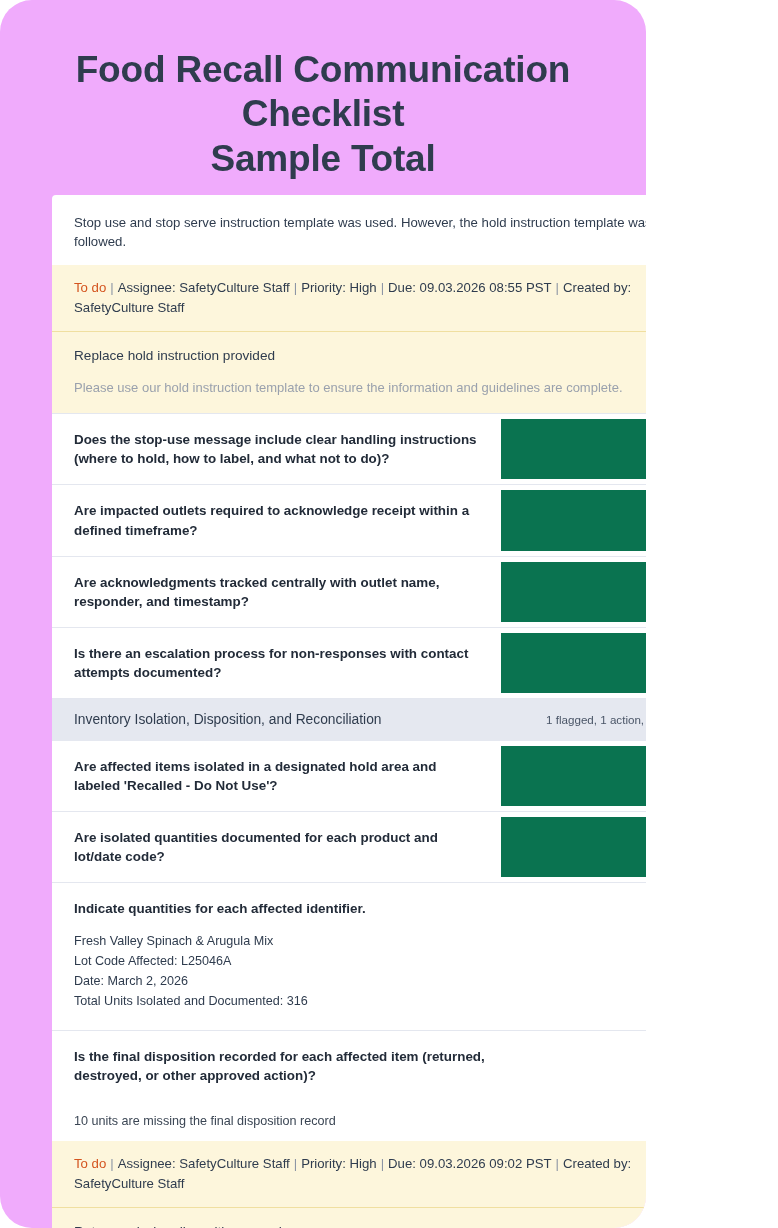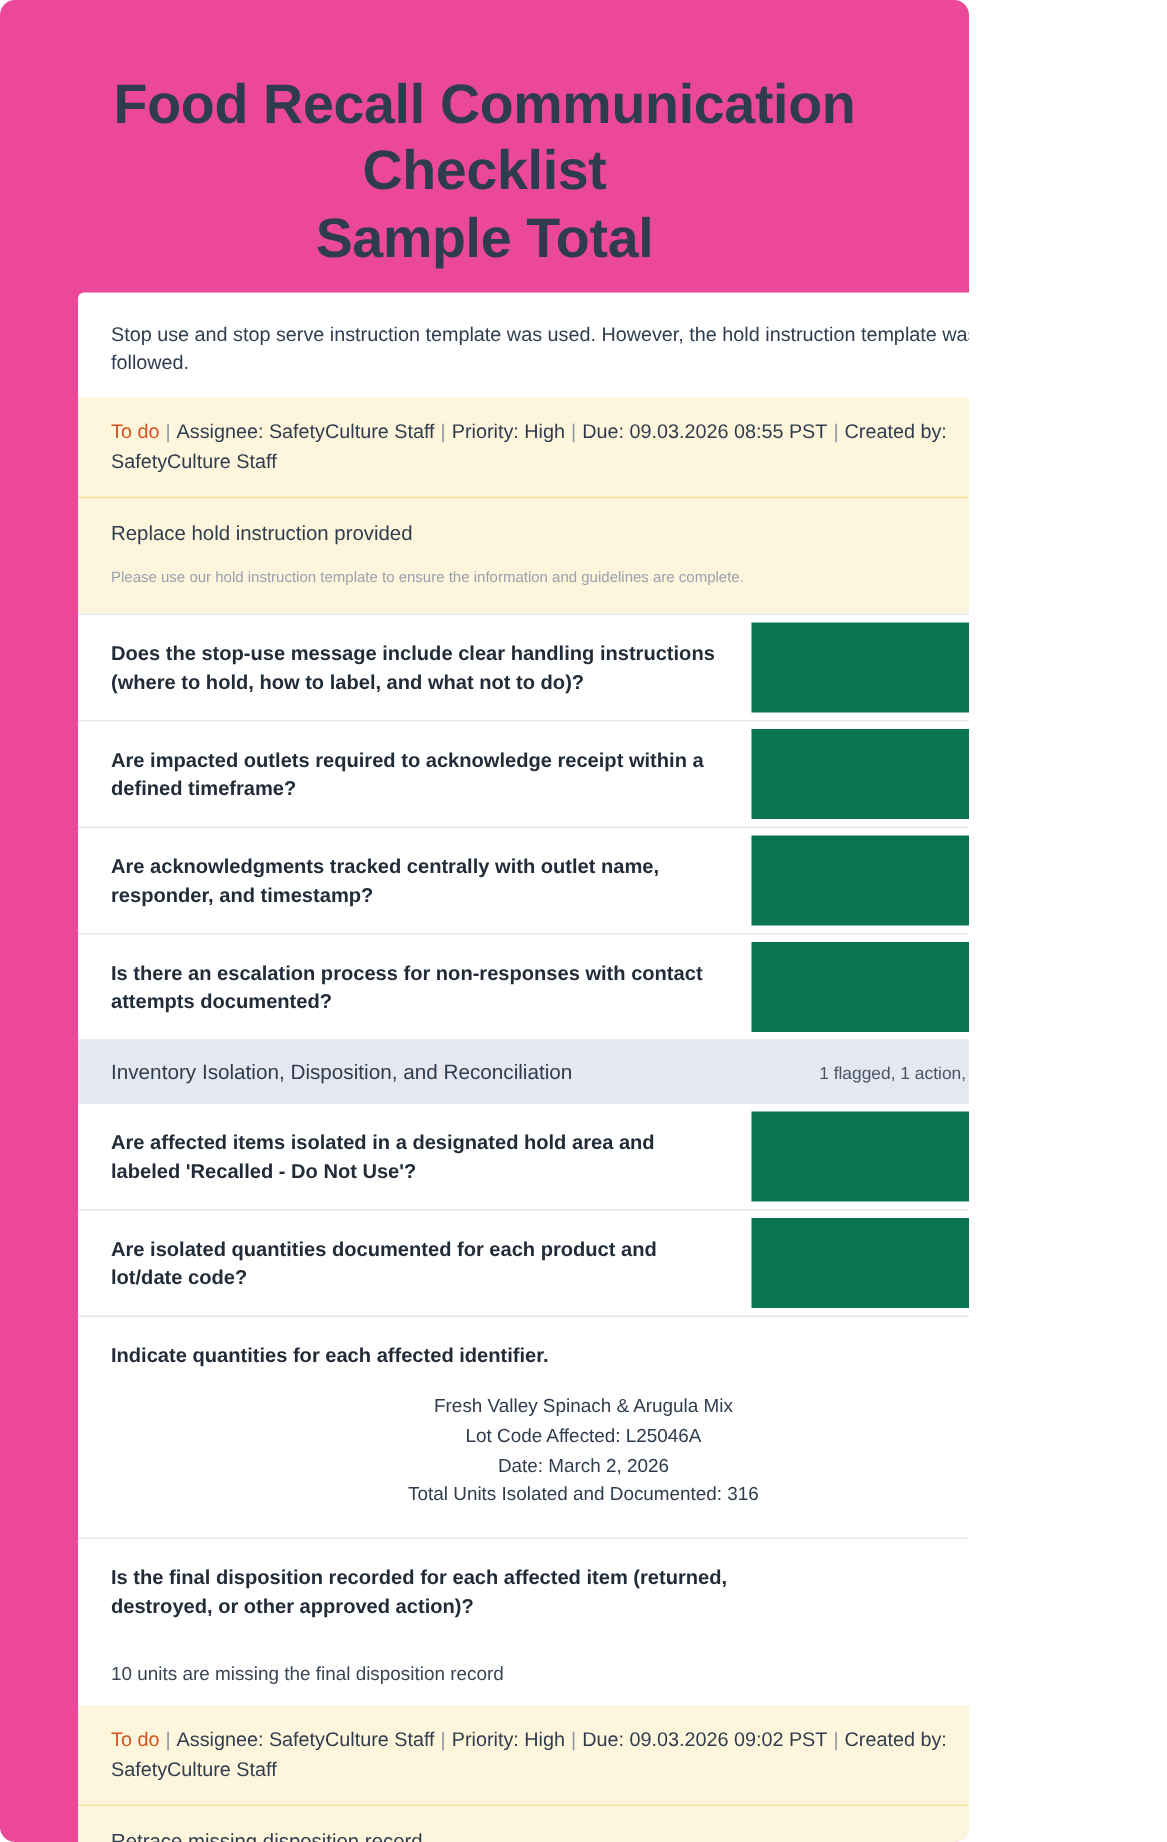--- a/index.html
+++ b/index.html
@@ -13,22 +13,22 @@
     height: 1228px;
     overflow: hidden;
     font-family: "Liberation Sans", "DejaVu Sans", sans-serif;
   }
 
   .page {
     position: relative;
     width: 646px;
     height: 1228px;
     box-sizing: border-box;
-    background: #ec4899;
-    border-radius: 10px;
+    background: #f0abfc;
+    border-radius: 32px;
     overflow: hidden;
   }
 
   .report-title {
     margin: 0;
     padding: 48px 44px 0 44px;
     text-align: center;
     font-size: 37px;
     line-height: 1.20;
     font-weight: bold;
@@ -81,21 +81,21 @@
     border-top: 1px solid #f0dfa0;
     padding: 14px 22px 16px 22px;
   }
   .todo-body-title {
     font-size: 13.6px;
     color: #2f3c4e;
     line-height: 1.4;
     margin-bottom: 13px;
   }
   .todo-body-desc {
-    font-size: 10px;
+    font-size: 13px;
     color: #9aa1ad;
     line-height: 1.5;
   }
 
   
   .q-row {
     display: flex;
     align-items: stretch;
     min-height: 56px;
     border-top: 1px solid #e4e7ef;
@@ -165,21 +165,20 @@
     line-height: 1.4;
     background: #ffffff;
   }
   .q-value-row {
     padding: 8px 22px 18px 22px;
     font-size: 12.6px;
     line-height: 1.57;
     color: #2f3c4e;
     background: #ffffff;
     white-space: pre-line;
-    text-align: center;
   }
   .q-comment-row {
     padding: 11px 22px 11px 22px;
     font-size: 12.6px;
     line-height: 1.5;
     color: #3b4654;
     background: #ffffff;
   }
 </style>
 </head>

